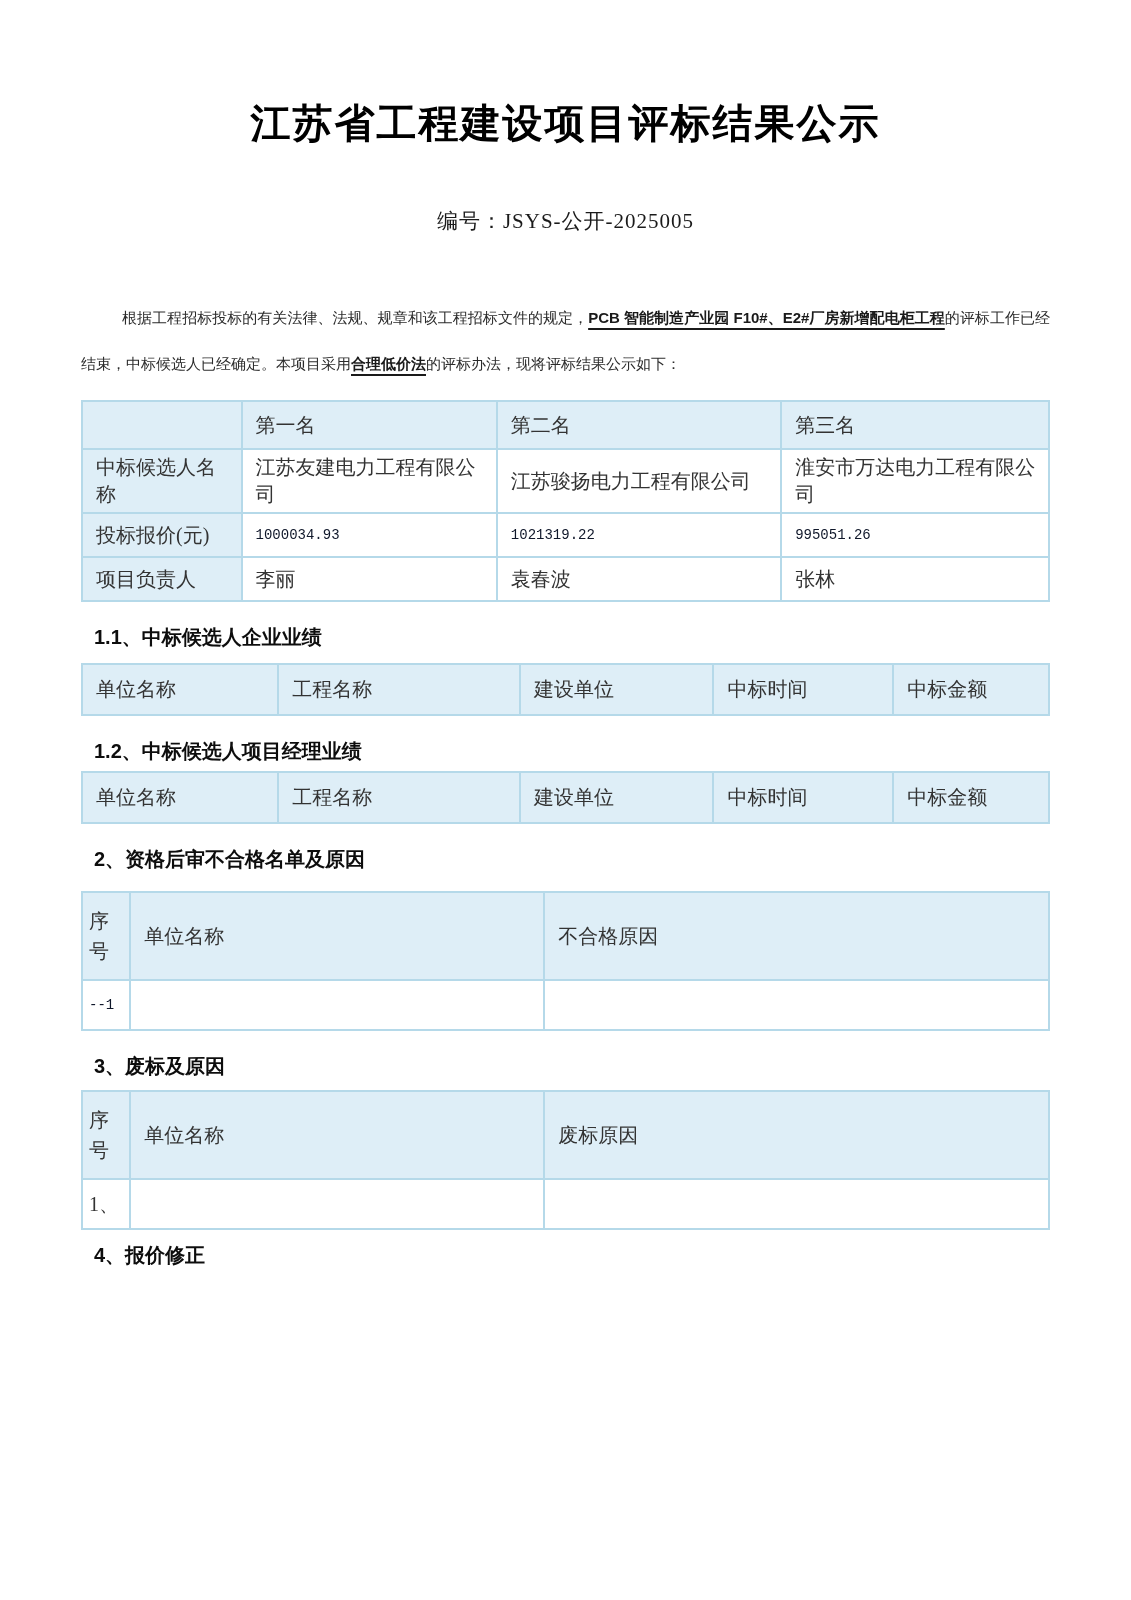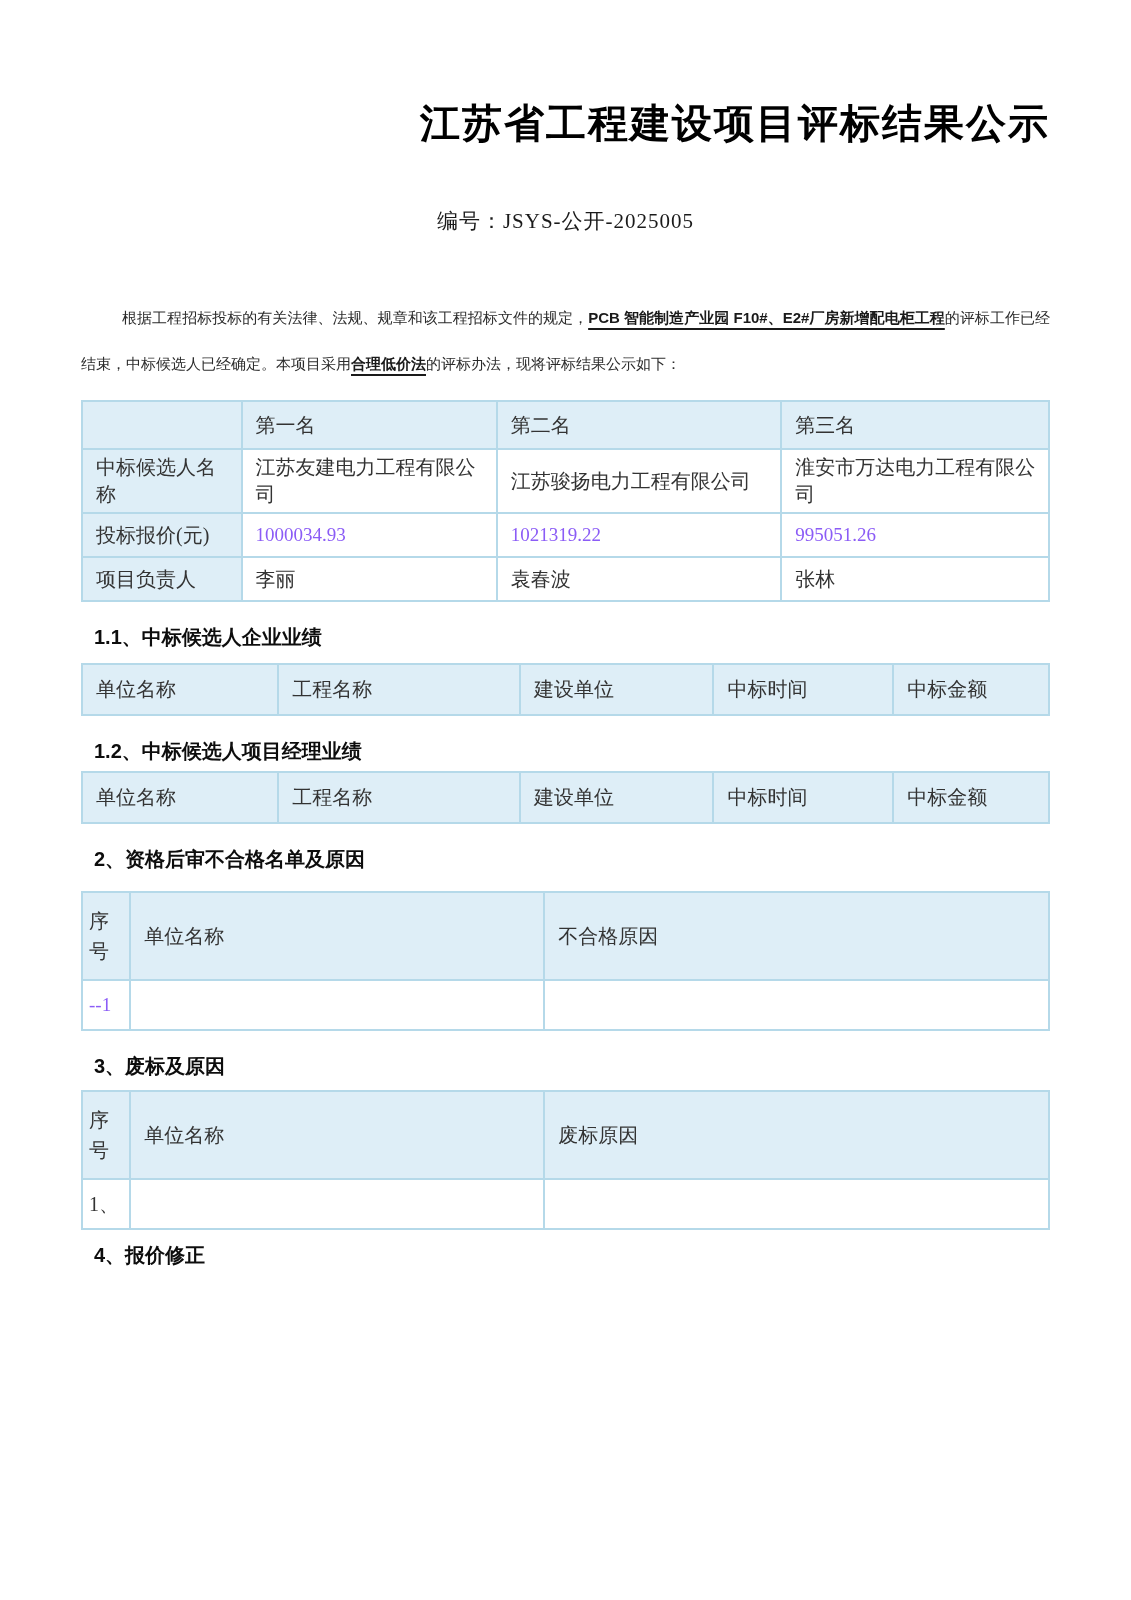--- a/index.html
+++ b/index.html
@@ -5,21 +5,21 @@
   * { margin:0; padding:0; box-sizing:border-box; }
   html,body { background:#ffffff; }
   body {
     width:1131px; height:1600px; margin:0 auto; overflow:hidden;
     font-family:"Liberation Serif","DejaVu Serif",serif;
     color:#222222;
   }
   .page { width:1131px; height:1600px; background:#ffffff; padding:0 81px; }
 
   .doc-title {
-    margin-top:100px; text-align:right;
+    margin-top:100px; text-align:center;
     font-size:40px; font-weight:bold; letter-spacing:2px; color:#000000;
     line-height:1.2;
   }
   .doc-number {
     margin-top:59px; text-align:center;
     font-size:21px; color:#1a1a1a; letter-spacing:1px;
   }
   .intro {
     margin-top:60px;
     font-size:15px; line-height:45px; text-align:justify;
@@ -44,21 +44,21 @@
     font-size:20px; color:#333333;
   }
   th, td {
     border:2px solid #b5d9e9;
     font-weight:normal; text-align:left; vertical-align:middle;
     padding:4px 8px 4px 13px;
     overflow:hidden;
   }
   .hd { background:#deeef7; }
   td.plain { background:#ffffff; }
-  .num { font-family:Liberation Serif, serif; font-size:19px; color:#8b5cf6; }
+  .num { font-family:Liberation Mono, monospace; font-size:14px; color:#0f172a; }
 
   
   .tbl-candidates .r-head th { height:48px; }
   .tbl-candidates td, .tbl-candidates .r-label { height:44px; }
   
   .tbl-record th { height:51px; }
   
   .tbl-reason th { height:88px; }
   .tbl-reason td { height:50px; }
   .tbl-reason .c-no { padding-left:6px; padding-right:4px; line-height:30px; }

